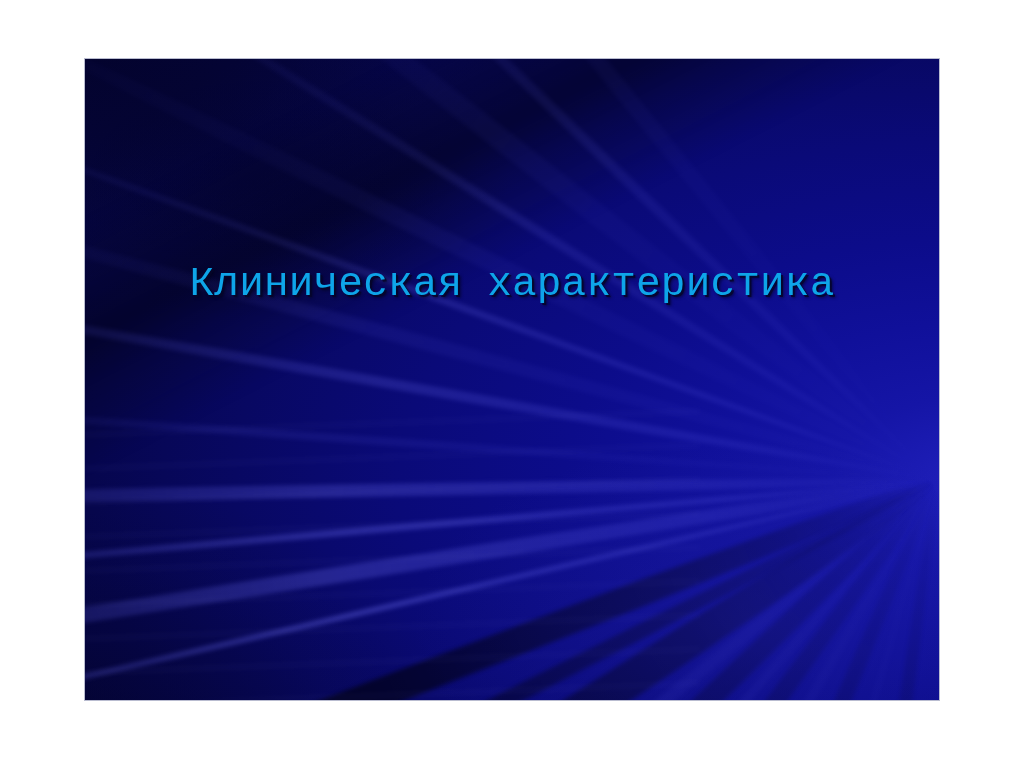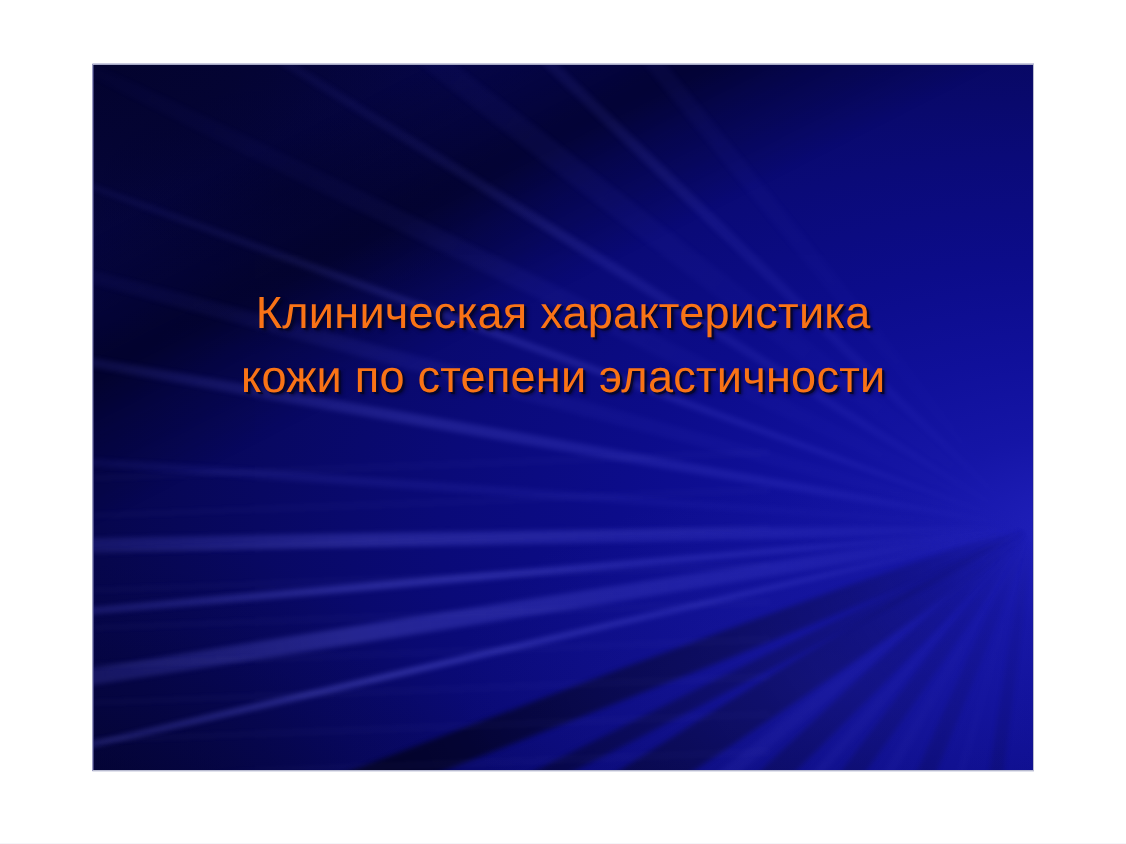--- a/index.html
+++ b/index.html
@@ -175,22 +175,22 @@
     position: absolute;
     left: 0;
     right: 0;
     top: 196px;
     text-align: center;
     padding: 0 16px;
     box-sizing: border-box;
   }
   .title-line {
     display: block;
-    color: #f97316;
-    font-family: Liberation Sans, sans-serif;
+    color: #0ea5e9;
+    font-family: Liberation Mono, monospace;
     font-size: 41px;
     font-weight: 400;
     line-height: 58px;
     letter-spacing: 0.2px;
     white-space: nowrap;
     text-shadow:
       2px 2px 0px rgba(6,6,40,0.85),
       3px 3px 3px rgba(2,2,24,0.55);
   }
 </style>
@@ -234,17 +234,16 @@
         <div class="ray faint" style="width: 770.832px; height: 14px; left: 80.8878px; top: 414.165px; opacity: 0.26; transform: rotate(-102deg);"></div>
         <div class="ray faint" style="width: 706.596px; height: 9px; left: 145.124px; top: 416.665px; opacity: 0.22; transform: rotate(-111deg);"></div>
         <div class="ray faint" style="width: 642.36px; height: 18px; left: 209.36px; top: 412.165px; opacity: 0.18; transform: rotate(-120deg);"></div>
       </div>
 
     <div class="bg-striations"></div>
     <div class="bg-soft"></div>
 
     <div id="title-block">
       <span class="title-line">Клиническая характеристика</span>
-      <span class="title-line">кожи по степени эластичности</span>
     </div>
 
   </div>
 </div>
 
 </body></html>

